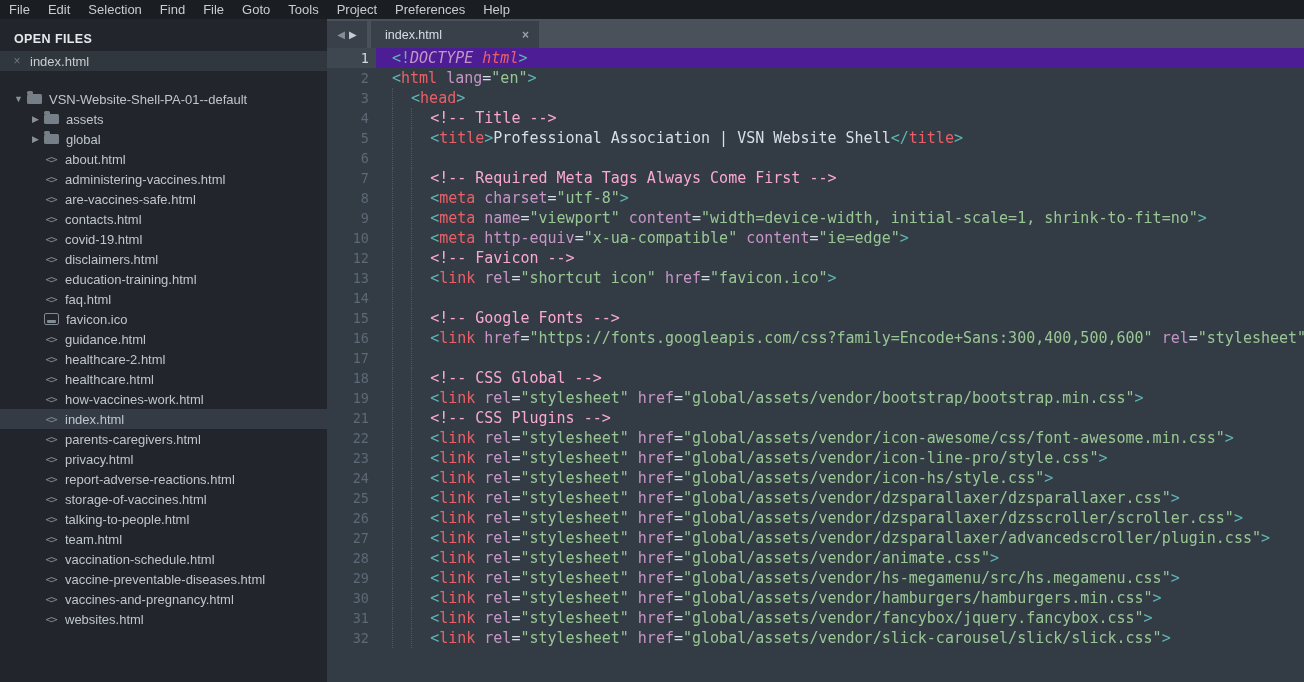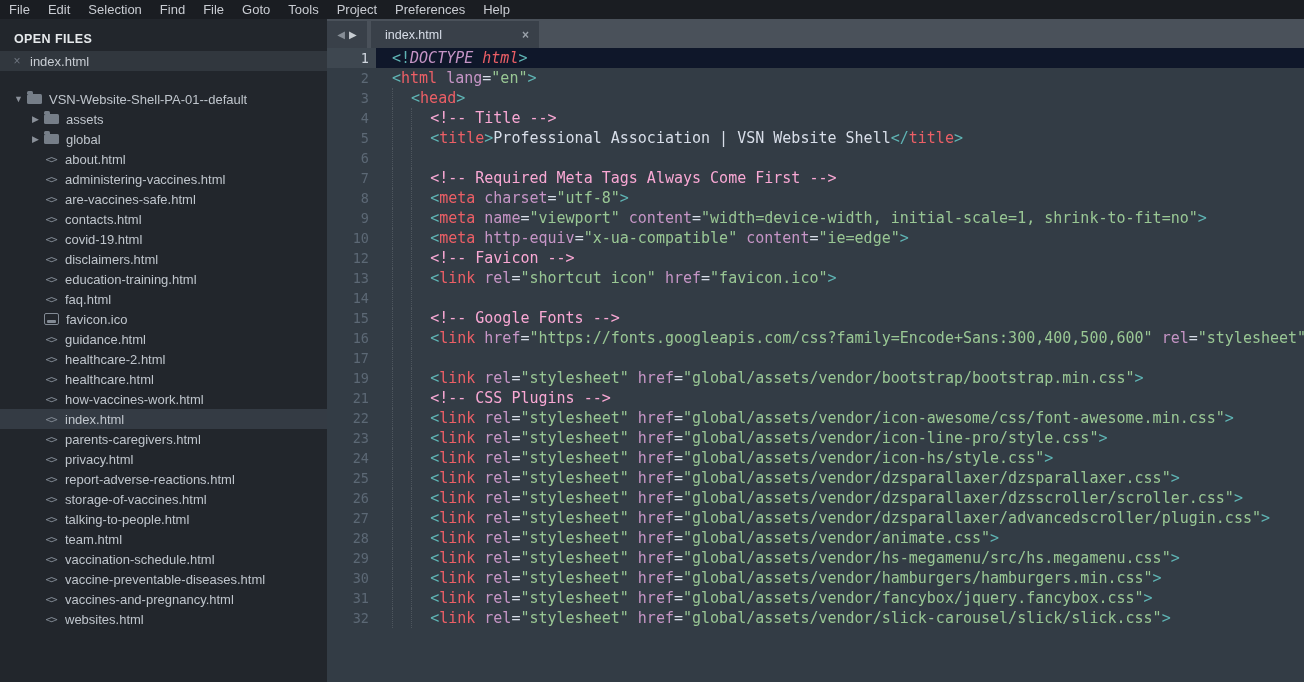--- a/index.html
+++ b/index.html
@@ -80,21 +80,21 @@
   .code-area{
     flex:1;background:#333c45;overflow:hidden;position:relative;
     font-family:"DejaVu Sans Mono",monospace;font-size:15px;line-height:20px;
   }
   .line{display:flex;height:20px;white-space:pre;}
   .gut{
     width:49px;flex:none;text-align:right;color:#5c6875;font-size:13.5px;
     padding-right:7px;box-sizing:border-box;
   }
   .line.active .gut{background:#3e4750;color:#cfd6de;}
-  .line.active .code{background:#0f172a;}
+  .line.active .code{background:#4c1d95;}
   .code{padding-left:16px;flex:1;}
   .ig{display:inline-block;border-left:1px dotted rgba(255,255,255,.13);}
   .tk-p{color:#5fb4b4;}
   .tk-tag{color:#ec5f66;}
   .tk-tagi{color:#ec5f66;font-style:italic;}
   .tk-kw{color:#c695c6;font-style:italic;}
   .tk-attr{color:#c695c6;}
   .tk-eq{color:#d8dee9;}
   .tk-str{color:#99c794;}
   .tk-txt{color:#d8dee9;}
@@ -263,20 +263,21 @@
         <div class="line"><span class="gut">7</span><span class="code"><span class="ig">  </span><span class="ig">  </span><span class="tk-com">&lt;!-- Required Meta Tags Always Come First --&gt;</span></span></div>
         <div class="line"><span class="gut">8</span><span class="code"><span class="ig">  </span><span class="ig">  </span><span class="tk-p">&lt;</span><span class="tk-tag">meta</span><span class="tk-eq"> </span><span class="tk-attr">charset</span><span class="tk-eq">=</span><span class="tk-str">"utf-8"</span><span class="tk-p">&gt;</span></span></div>
         <div class="line"><span class="gut">9</span><span class="code"><span class="ig">  </span><span class="ig">  </span><span class="tk-p">&lt;</span><span class="tk-tag">meta</span><span class="tk-eq"> </span><span class="tk-attr">name</span><span class="tk-eq">=</span><span class="tk-str">"viewport"</span><span class="tk-eq"> </span><span class="tk-attr">content</span><span class="tk-eq">=</span><span class="tk-str">"width=device-width, initial-scale=1, shrink-to-fit=no"</span><span class="tk-p">&gt;</span></span></div>
         <div class="line"><span class="gut">10</span><span class="code"><span class="ig">  </span><span class="ig">  </span><span class="tk-p">&lt;</span><span class="tk-tag">meta</span><span class="tk-eq"> </span><span class="tk-attr">http-equiv</span><span class="tk-eq">=</span><span class="tk-str">"x-ua-compatible"</span><span class="tk-eq"> </span><span class="tk-attr">content</span><span class="tk-eq">=</span><span class="tk-str">"ie=edge"</span><span class="tk-p">&gt;</span></span></div>
         <div class="line"><span class="gut">12</span><span class="code"><span class="ig">  </span><span class="ig">  </span><span class="tk-com">&lt;!-- Favicon --&gt;</span></span></div>
         <div class="line"><span class="gut">13</span><span class="code"><span class="ig">  </span><span class="ig">  </span><span class="tk-p">&lt;</span><span class="tk-tag">link</span><span class="tk-eq"> </span><span class="tk-attr">rel</span><span class="tk-eq">=</span><span class="tk-str">"shortcut icon"</span><span class="tk-eq"> </span><span class="tk-attr">href</span><span class="tk-eq">=</span><span class="tk-str">"favicon.ico"</span><span class="tk-p">&gt;</span></span></div>
         <div class="line"><span class="gut">14</span><span class="code"><span class="ig">  </span><span class="ig">  </span></span></div>
         <div class="line"><span class="gut">15</span><span class="code"><span class="ig">  </span><span class="ig">  </span><span class="tk-com">&lt;!-- Google Fonts --&gt;</span></span></div>
         <div class="line"><span class="gut">16</span><span class="code"><span class="ig">  </span><span class="ig">  </span><span class="tk-p">&lt;</span><span class="tk-tag">link</span><span class="tk-eq"> </span><span class="tk-attr">href</span><span class="tk-eq">=</span><span class="tk-str">"https://fonts.googleapis.com/css?family=Encode+Sans:300,400,500,600"</span><span class="tk-eq"> </span><span class="tk-attr">rel</span><span class="tk-eq">=</span><span class="tk-str">"stylesheet"</span></span></div>
         <div class="line"><span class="gut">17</span><span class="code"><span class="ig">  </span><span class="ig">  </span></span></div>
+        <div class="line"><span class="gut">18</span><span class="code"><span class="ig">  </span><span class="ig">  </span><span class="tk-com">&lt;!-- CSS Global --&gt;</span></span></div>
         <div class="line"><span class="gut">19</span><span class="code"><span class="ig">  </span><span class="ig">  </span><span class="tk-p">&lt;</span><span class="tk-tag">link</span><span class="tk-eq"> </span><span class="tk-attr">rel</span><span class="tk-eq">=</span><span class="tk-str">"stylesheet"</span><span class="tk-eq"> </span><span class="tk-attr">href</span><span class="tk-eq">=</span><span class="tk-str">"global/assets/vendor/bootstrap/bootstrap.min.css"</span><span class="tk-p">&gt;</span></span></div>
         <div class="line"><span class="gut">21</span><span class="code"><span class="ig">  </span><span class="ig">  </span><span class="tk-com">&lt;!-- CSS Plugins --&gt;</span></span></div>
         <div class="line"><span class="gut">22</span><span class="code"><span class="ig">  </span><span class="ig">  </span><span class="tk-p">&lt;</span><span class="tk-tag">link</span><span class="tk-eq"> </span><span class="tk-attr">rel</span><span class="tk-eq">=</span><span class="tk-str">"stylesheet"</span><span class="tk-eq"> </span><span class="tk-attr">href</span><span class="tk-eq">=</span><span class="tk-str">"global/assets/vendor/icon-awesome/css/font-awesome.min.css"</span><span class="tk-p">&gt;</span></span></div>
         <div class="line"><span class="gut">23</span><span class="code"><span class="ig">  </span><span class="ig">  </span><span class="tk-p">&lt;</span><span class="tk-tag">link</span><span class="tk-eq"> </span><span class="tk-attr">rel</span><span class="tk-eq">=</span><span class="tk-str">"stylesheet"</span><span class="tk-eq"> </span><span class="tk-attr">href</span><span class="tk-eq">=</span><span class="tk-str">"global/assets/vendor/icon-line-pro/style.css"</span><span class="tk-p">&gt;</span></span></div>
         <div class="line"><span class="gut">24</span><span class="code"><span class="ig">  </span><span class="ig">  </span><span class="tk-p">&lt;</span><span class="tk-tag">link</span><span class="tk-eq"> </span><span class="tk-attr">rel</span><span class="tk-eq">=</span><span class="tk-str">"stylesheet"</span><span class="tk-eq"> </span><span class="tk-attr">href</span><span class="tk-eq">=</span><span class="tk-str">"global/assets/vendor/icon-hs/style.css"</span><span class="tk-p">&gt;</span></span></div>
         <div class="line"><span class="gut">25</span><span class="code"><span class="ig">  </span><span class="ig">  </span><span class="tk-p">&lt;</span><span class="tk-tag">link</span><span class="tk-eq"> </span><span class="tk-attr">rel</span><span class="tk-eq">=</span><span class="tk-str">"stylesheet"</span><span class="tk-eq"> </span><span class="tk-attr">href</span><span class="tk-eq">=</span><span class="tk-str">"global/assets/vendor/dzsparallaxer/dzsparallaxer.css"</span><span class="tk-p">&gt;</span></span></div>
         <div class="line"><span class="gut">26</span><span class="code"><span class="ig">  </span><span class="ig">  </span><span class="tk-p">&lt;</span><span class="tk-tag">link</span><span class="tk-eq"> </span><span class="tk-attr">rel</span><span class="tk-eq">=</span><span class="tk-str">"stylesheet"</span><span class="tk-eq"> </span><span class="tk-attr">href</span><span class="tk-eq">=</span><span class="tk-str">"global/assets/vendor/dzsparallaxer/dzsscroller/scroller.css"</span><span class="tk-p">&gt;</span></span></div>
         <div class="line"><span class="gut">27</span><span class="code"><span class="ig">  </span><span class="ig">  </span><span class="tk-p">&lt;</span><span class="tk-tag">link</span><span class="tk-eq"> </span><span class="tk-attr">rel</span><span class="tk-eq">=</span><span class="tk-str">"stylesheet"</span><span class="tk-eq"> </span><span class="tk-attr">href</span><span class="tk-eq">=</span><span class="tk-str">"global/assets/vendor/dzsparallaxer/advancedscroller/plugin.css"</span><span class="tk-p">&gt;</span></span></div>
         <div class="line"><span class="gut">28</span><span class="code"><span class="ig">  </span><span class="ig">  </span><span class="tk-p">&lt;</span><span class="tk-tag">link</span><span class="tk-eq"> </span><span class="tk-attr">rel</span><span class="tk-eq">=</span><span class="tk-str">"stylesheet"</span><span class="tk-eq"> </span><span class="tk-attr">href</span><span class="tk-eq">=</span><span class="tk-str">"global/assets/vendor/animate.css"</span><span class="tk-p">&gt;</span></span></div>
         <div class="line"><span class="gut">29</span><span class="code"><span class="ig">  </span><span class="ig">  </span><span class="tk-p">&lt;</span><span class="tk-tag">link</span><span class="tk-eq"> </span><span class="tk-attr">rel</span><span class="tk-eq">=</span><span class="tk-str">"stylesheet"</span><span class="tk-eq"> </span><span class="tk-attr">href</span><span class="tk-eq">=</span><span class="tk-str">"global/assets/vendor/hs-megamenu/src/hs.megamenu.css"</span><span class="tk-p">&gt;</span></span></div>

